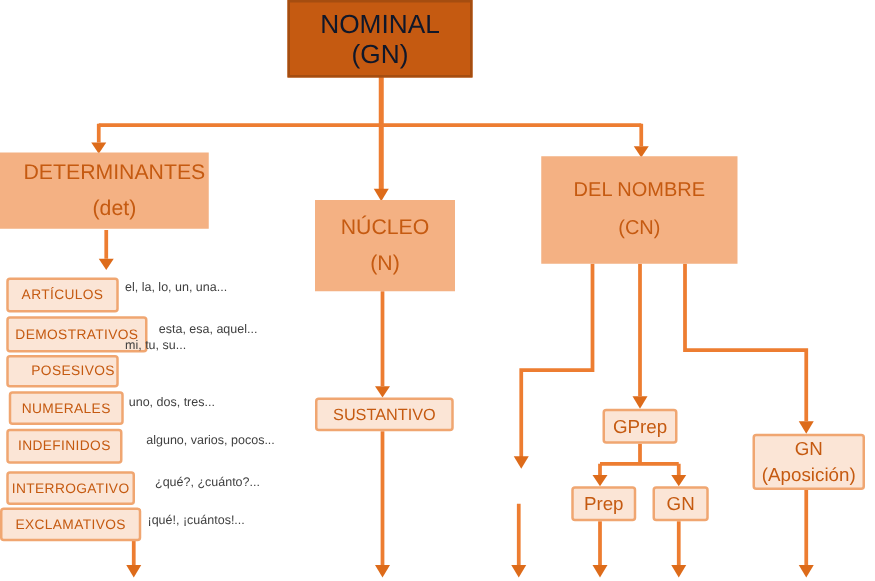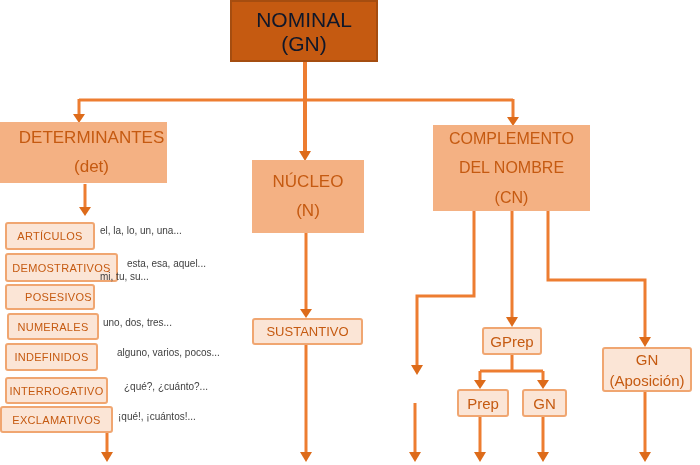--- a/index.html
+++ b/index.html
@@ -105,21 +105,20 @@
     <span>DETERMINANTES</span>
     <span>(det)</span>
   </div>
 
   <div class="node light-box nucleo-box" style="left:252px;top:160px;width:112px;height:73px;">
     <span>NÚCLEO</span>
     <span>(N)</span>
   </div>
 
   <div class="node light-box cn-box" style="left:433px;top:125px;width:157px;height:86px;">
-    <span>COMPLEMENTO</span>
     <span>DEL NOMBRE</span>
     <span>(CN)</span>
   </div>
 
   <div class="node pale-box stack-box" style="left:5px;top:222px;width:90px;height:28px;">
     <span>ARTÍCULOS</span>
   </div>
   <div class="example" style="left:100px;top:225px;">el, la, lo, un, una...</div>
 
   <div class="node pale-box stack-box" style="left:5px;top:253px;width:113px;height:29px;">

